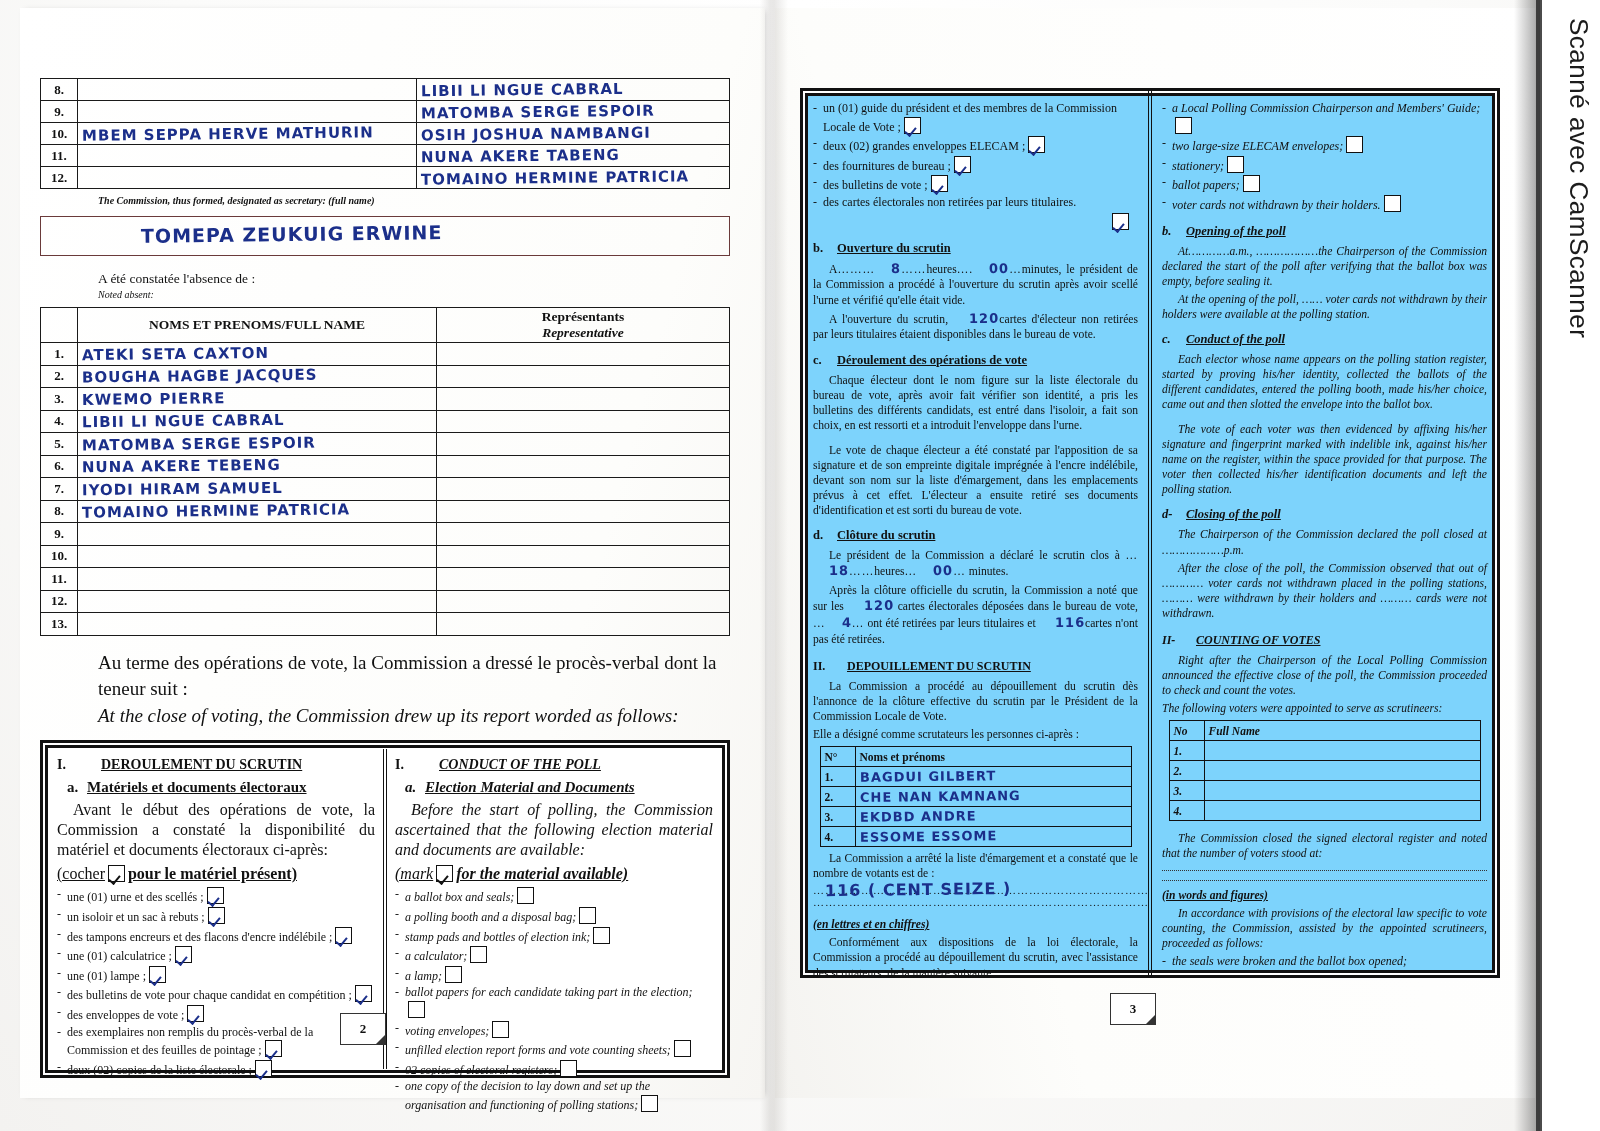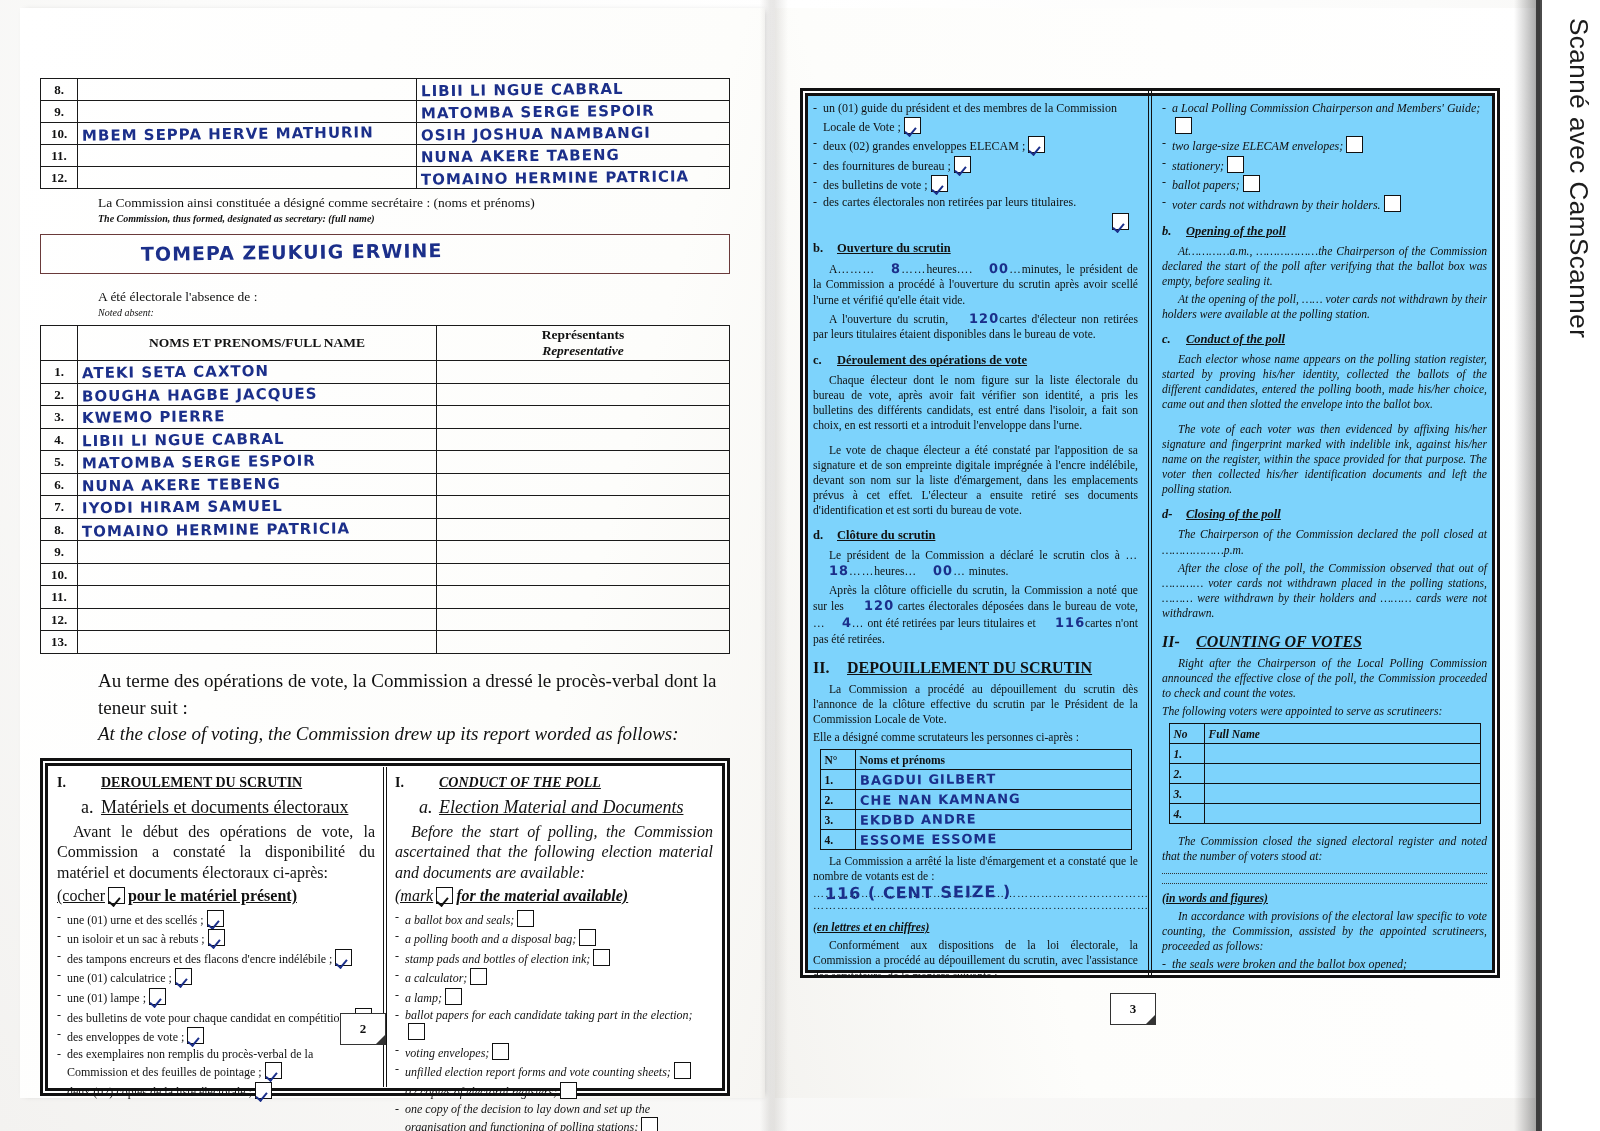--- a/index.html
+++ b/index.html
@@ -85,21 +85,21 @@
     border:3px solid #111;
     box-shadow:0 0 0 2px #fff inset, 0 0 0 5px #111 inset;
     padding:6px;
     display:flex;
     background:#fff;
   }
   .dbl-col{flex:1;padding:6px 8px 4px 8px;}
   .dbl-col + .dbl-col{border-left:4px double #111;}
   .col-title{font-size:14px;font-weight:bold;margin:2px 0 6px 0;}
   .col-title .rn{display:inline-block;width:44px;}
-  .sub-title{font-size:18px;font-weight:normal;margin:4px 0 4px 24px;}
+  .sub-title{font-size:15px;font-weight:bold;margin:4px 0 4px 10px;}
   .sub-title .rn{display:inline-block;width:20px;}
   .para{font-size:16px;line-height:1.28;text-align:justify;margin:3px 0;}
   .para.ind{text-indent:16px;}
   ul.items{list-style:none;margin:2px 0;padding:0;font-size:12px;line-height:1.3;}
   ul.items li{margin:1px 0;position:relative;padding-left:10px;}
   ul.items li:before{content:"-";position:absolute;left:0;}
 
   .cb{
     display:inline-block;width:15px;height:15px;border:1.6px solid #111;
     vertical-align:-3px;margin:0 3px;position:relative;background:#fff;
@@ -127,21 +127,21 @@
   .rt-box{
     border:3px solid #111;
     box-shadow:0 0 0 2px #fff inset, 0 0 0 5px #111 inset;
     display:flex; background:#7dd3fc; height:890px; box-sizing:border-box;
   }
   .rt-col{flex:1;padding:8px 10px;overflow:hidden;}
   .rt-col + .rt-col{border-left:4px double #111;}
   .rt-col .para{font-size:11.6px;line-height:1.3;}
   .hsec{font-size:12.5px;font-weight:bold;margin:10px 0 5px 0;}
   .hsec .rn{display:inline-block;width:24px;}
-  .hsec.big{font-size:16px;margin-top:12px;}
+  .hsec.big{font-size:12px;margin-top:12px;}
   .hsec.big .rn{width:34px;}
 
   table.mini{border-collapse:collapse;width:96%;margin:4px auto;font-size:11.5px;}
   table.mini td,table.mini th{border:1px solid #111;padding:1px 4px;height:17px;}
   table.mini th{font-weight:bold;text-align:left;}
   table.mini .n{width:26px;text-align:left;font-weight:bold;}
 
   .dots{border-bottom:1.5px dotted #333;height:2px;margin:7px 0;}
   .line-dots{letter-spacing:1px;}
 </style>
@@ -184,30 +184,29 @@
         </tr>
         <tr>
           <td class="numcol">12.</td>
           <td class="c2"><span class="hw"></span></td>
           <td><span class="hw">TOMAINO HERMINE PATRICIA</span></td>
         </tr>
       </tbody>
   </table>
 
   <div class="lbl" style="margin-top:5px;margin-left:58px;">
-    <div class="fr">La Commission ainsi constituée a désigné comme secrétaire : (noms et prénoms)</div>
     <div class="en b">The Commission, thus formed, designated as secretary: (full name)</div>
   </div>
 
   <div class="secretary-box">
     <span class="hw" style="position:absolute;left:100px;top:6px;font-size:19px;">TOMEPA ZEUKUIG ERWINE</span>
   </div>
 
   <div class="lbl" style="margin-top:14px;margin-left:58px;">
-    <div class="fr">A été électorale l'absence de :</div>
+    <div class="fr">A été constatée l'absence de :</div>
     <div class="en">Noted absent:</div>
   </div>
 
   <table class="grid absence-tbl">
     <thead>
       <tr>
         <th class="numcol"></th>
         <th class="nm">NOMS ET PRENOMS/FULL NAME</th>
         <th>
           <div>Représentants</div>

